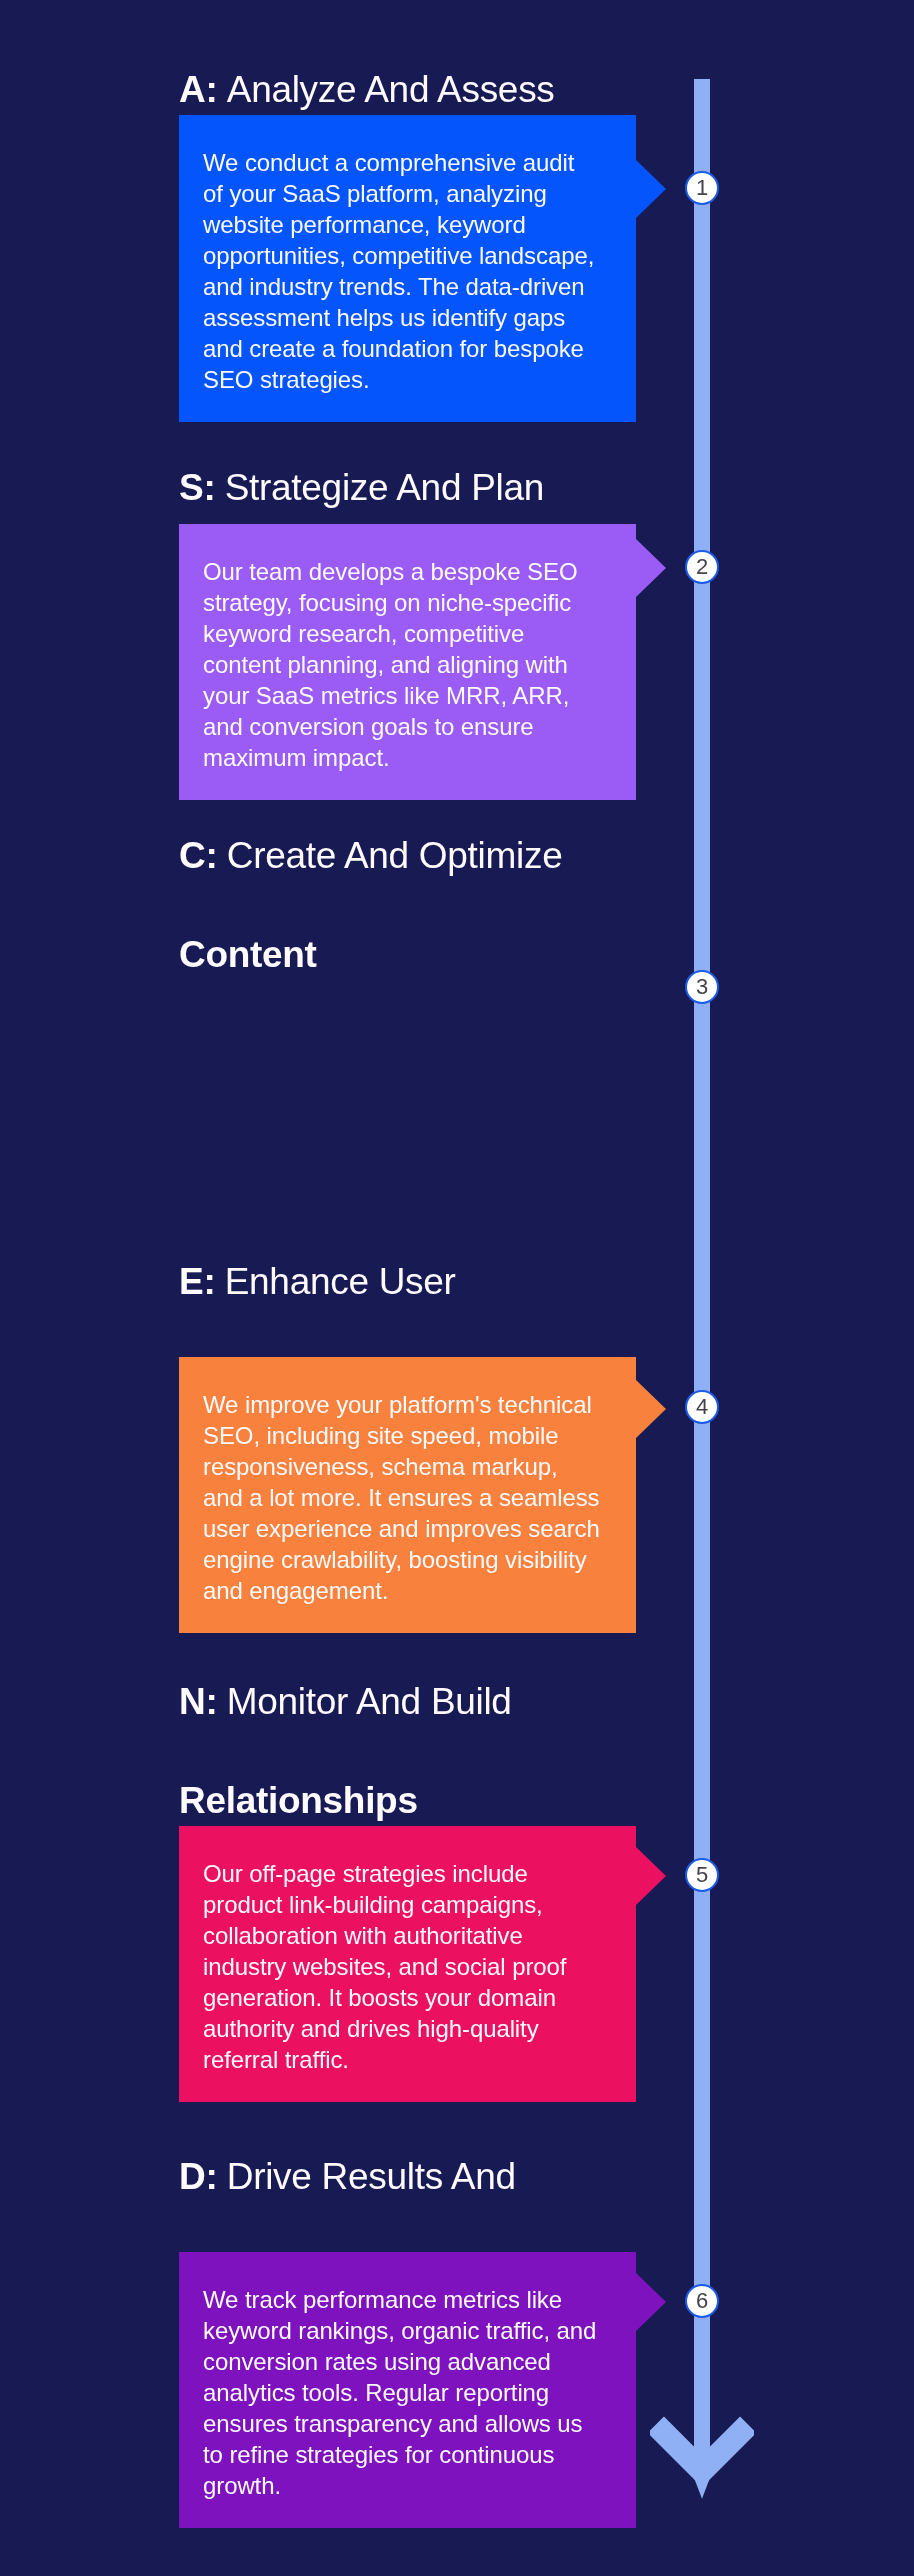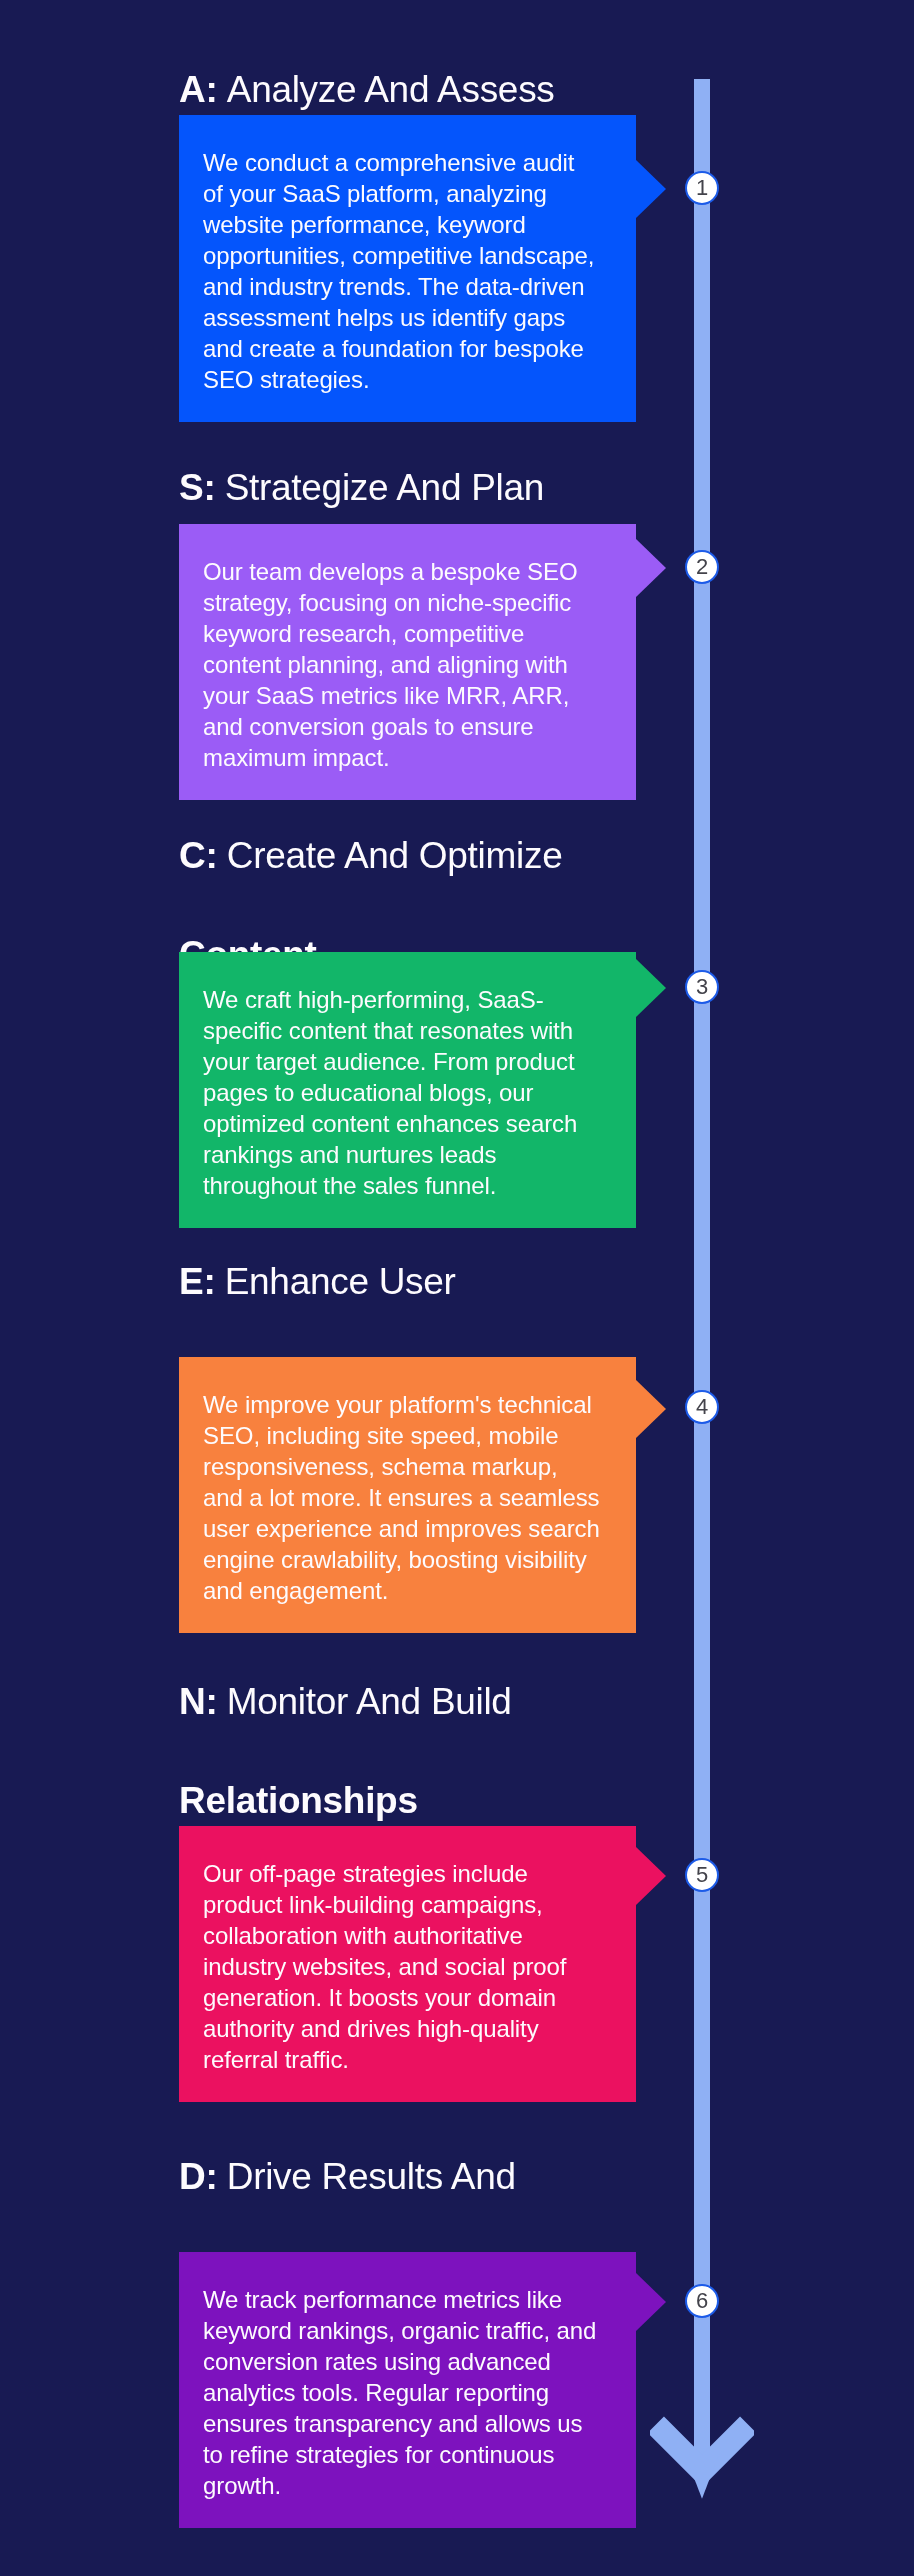--- a/index.html
+++ b/index.html
@@ -93,23 +93,20 @@
     <p>Our team develops a bespoke SEO strategy, focusing on niche-specific keyword research, competitive content planning, and aligning with your SaaS metrics like MRR, ARR, and conversion goals to ensure maximum impact.</p>
   </div>
   <div class="node n1">
     <span>2</span>
   </div>
 
   <h2 class="title t2">
     <span class="letter">C:</span><span class="tline">Create And Optimize</span>
     <span class="tline block">Content</span>
   </h2>
-  <div class="card c2" style="--card: #12B669;">
-    <p>We craft high-performing, SaaS-specific content that resonates with your target audience. From product pages to educational blogs, our optimized content enhances search rankings and nurtures leads throughout the sales funnel.</p>
-  </div>
   <div class="node n2">
     <span>3</span>
   </div>
 
   <h2 class="title t3">
     <span class="letter">E:</span><span class="tline">Enhance User</span>
     <span class="tline block">Experience Content</span>
   </h2>
   <div class="card c3" style="--card: #F8813E;">
     <p>We improve your platform's technical SEO, including site speed, mobile responsiveness, schema markup, and a lot more. It ensures a seamless user experience and improves search engine crawlability, boosting visibility and engagement.</p>

